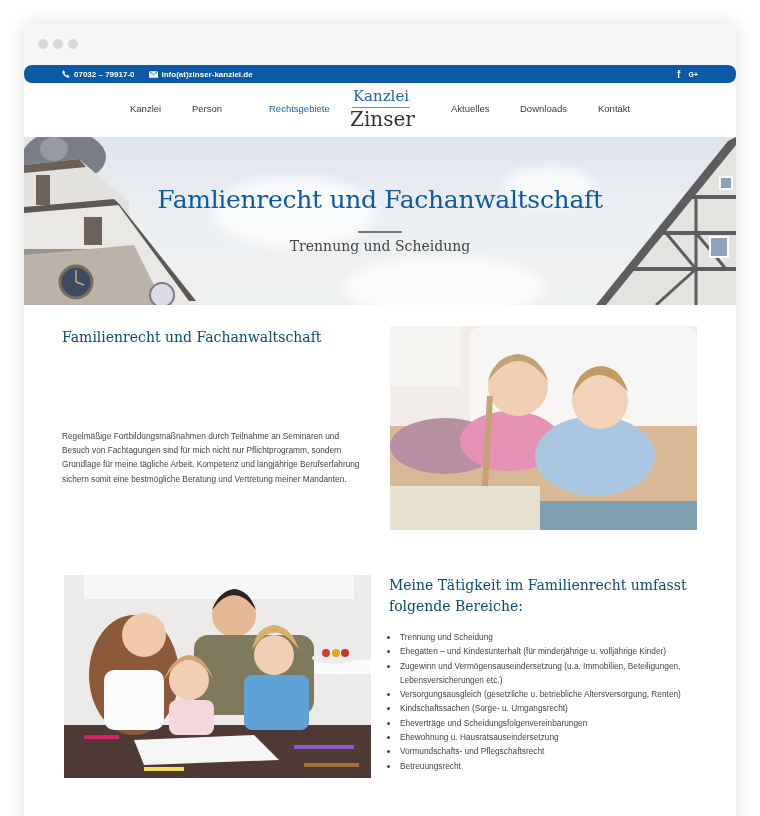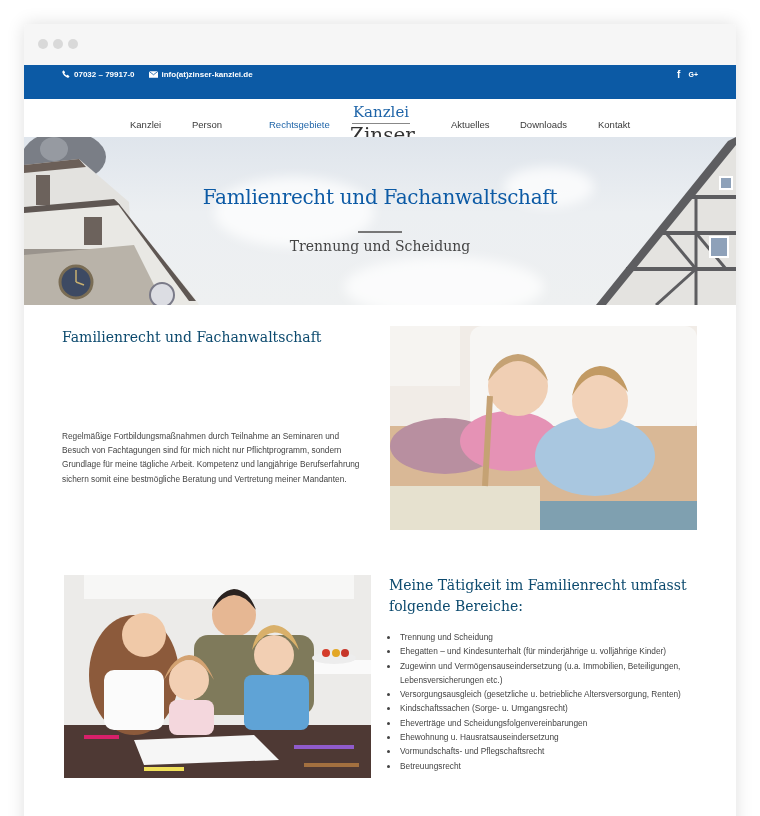--- a/index.html
+++ b/index.html
@@ -17,23 +17,23 @@
     overflow:hidden;
   }
   .chrome {
     height:41px; background:#f6f6f6;
     position:relative;
   }
   .dot { position:absolute; top:15px; width:10px; height:10px; border-radius:50%; background:#d9d9d9; }
   .dot.d1 { left:14px; } .dot.d2 { left:29px; } .dot.d3 { left:44px; }
 
   .topbar {
-    height:34px; background:#0c5aa5; color:#fff;
+    height:18px; background:#0c5aa5; color:#fff;
     font-size:8px; font-weight:bold;
-    display:flex; align-items:center; position:relative;
+    display:flex; align-items:center; position:relative;border-radius:8px;
   }
   .topbar .contact { display:flex; align-items:center; position:absolute; left:38px; top:0; height:18px; }
   .topbar .item { display:flex; align-items:center; margin-right:14px; }
   .topbar .icon { display:inline-block; margin-right:4px; }
   .phone-icon svg, .mail-icon svg { display:block; }
   .social { position:absolute; right:38px; top:0; height:18px; display:flex; align-items:center; gap:8px; font-size:9px; }
   .social .fb { font-family:"Liberation Sans", sans-serif; font-weight:bold; font-size:10px; }
   .social .gp { font-size:7px; font-weight:bold; }
 
   .nav {
@@ -54,21 +54,21 @@
   .logo .l2 { font-size:20px; color:#333; line-height:20px; }
 
   .hero {
     position:absolute; left:0; top:113px; width:712px; height:168px;
     background:linear-gradient(180deg,#dfe5ec 0%,#eceff2 45%,#eef0f1 100%);
     overflow:hidden;
   }
   .hero .cloud { position:absolute; border-radius:50%; background:rgba(255,255,255,0.75); filter:blur(6px); }
   .hero-title {
     position:absolute; left:0; right:0; top:48px; text-align:center;
-    font-family:"DejaVu Serif", serif; font-size:20px; color:#0c5aa5; letter-spacing:-0.3px;
+    font-family:"DejaVu Serif", serif; font-size:25px; color:#0c5aa5; letter-spacing:-0.3px;
   }
   .hero-rule { position:absolute; left:334px; top:94px; width:44px; height:2px; background:#777; }
   .hero-sub {
     position:absolute; left:0; right:0; top:101px; text-align:center;
     font-family:"DejaVu Serif", serif; font-size:14px; color:#444;
   }
 
   .section1 { position:absolute; left:0; top:281px; width:712px; height:260px; }
   h2.sec-title {
     margin:0; font-family:"DejaVu Serif", serif; font-weight:normal; color:#0c4a6e;

